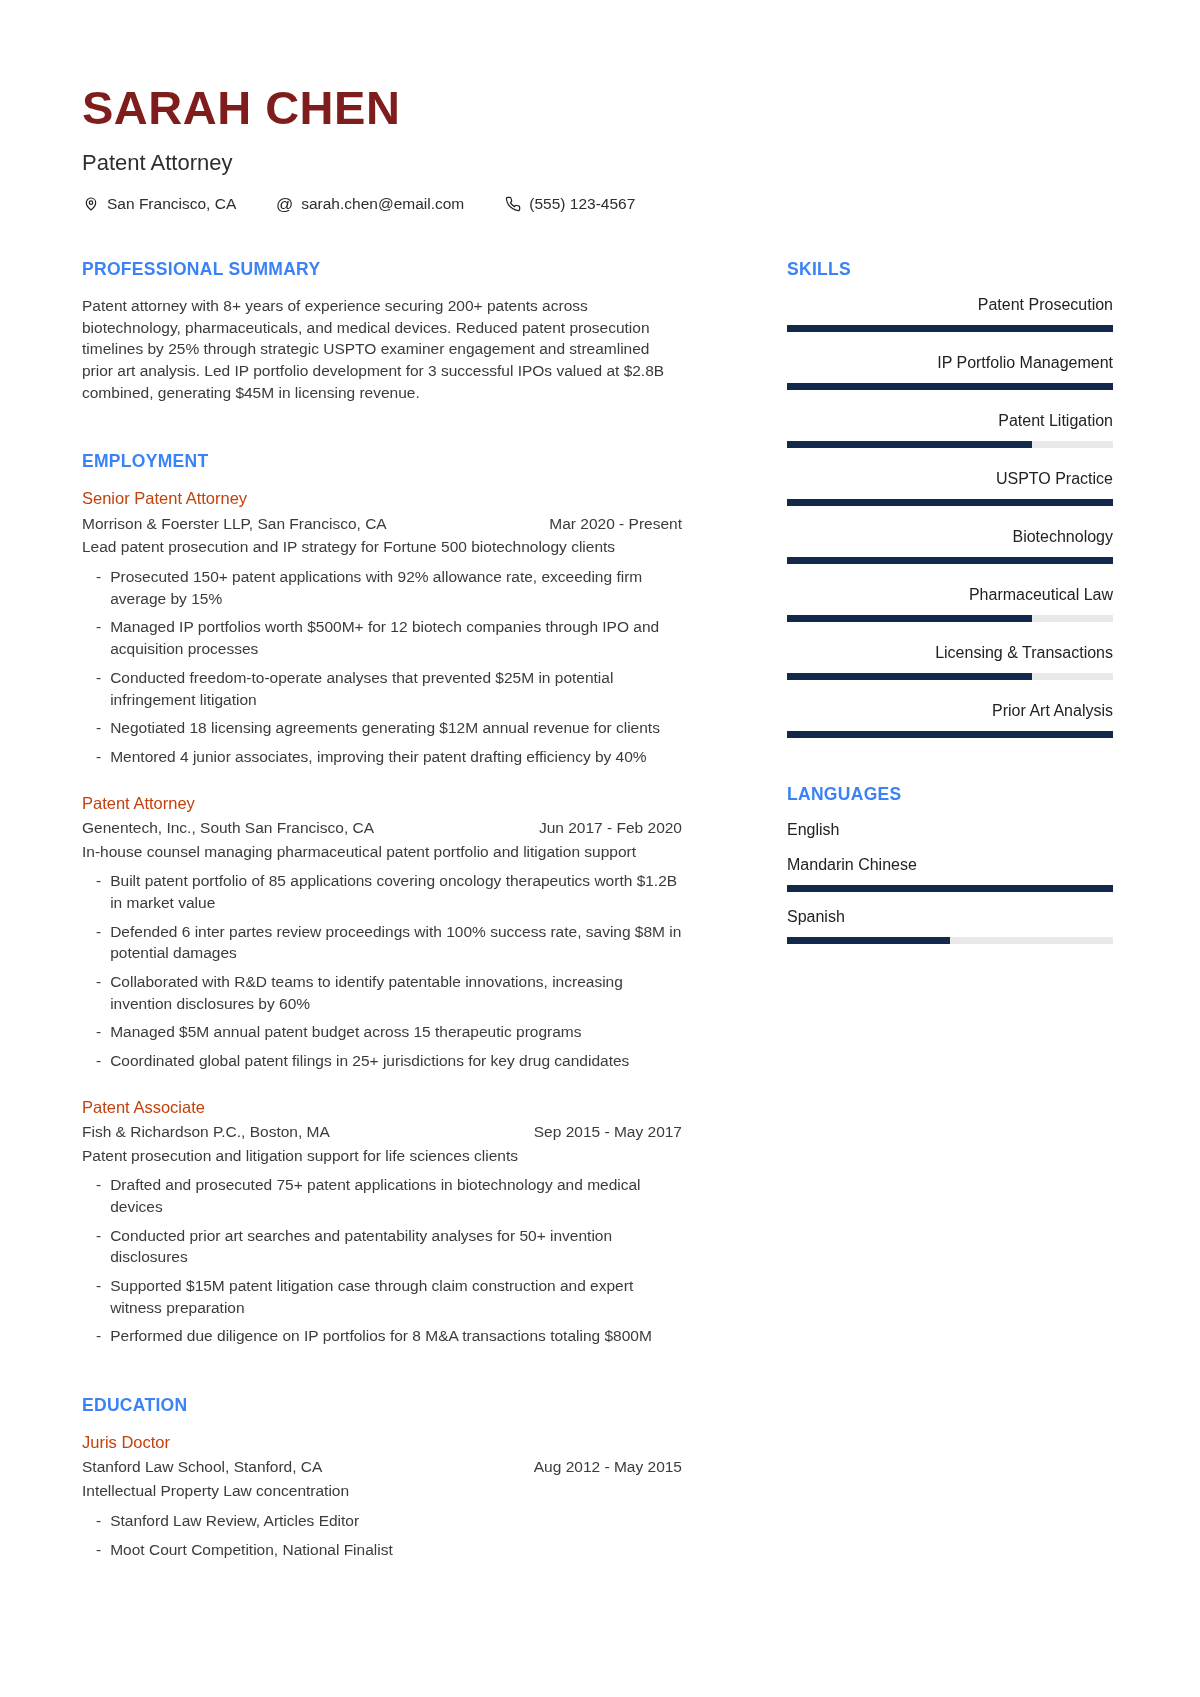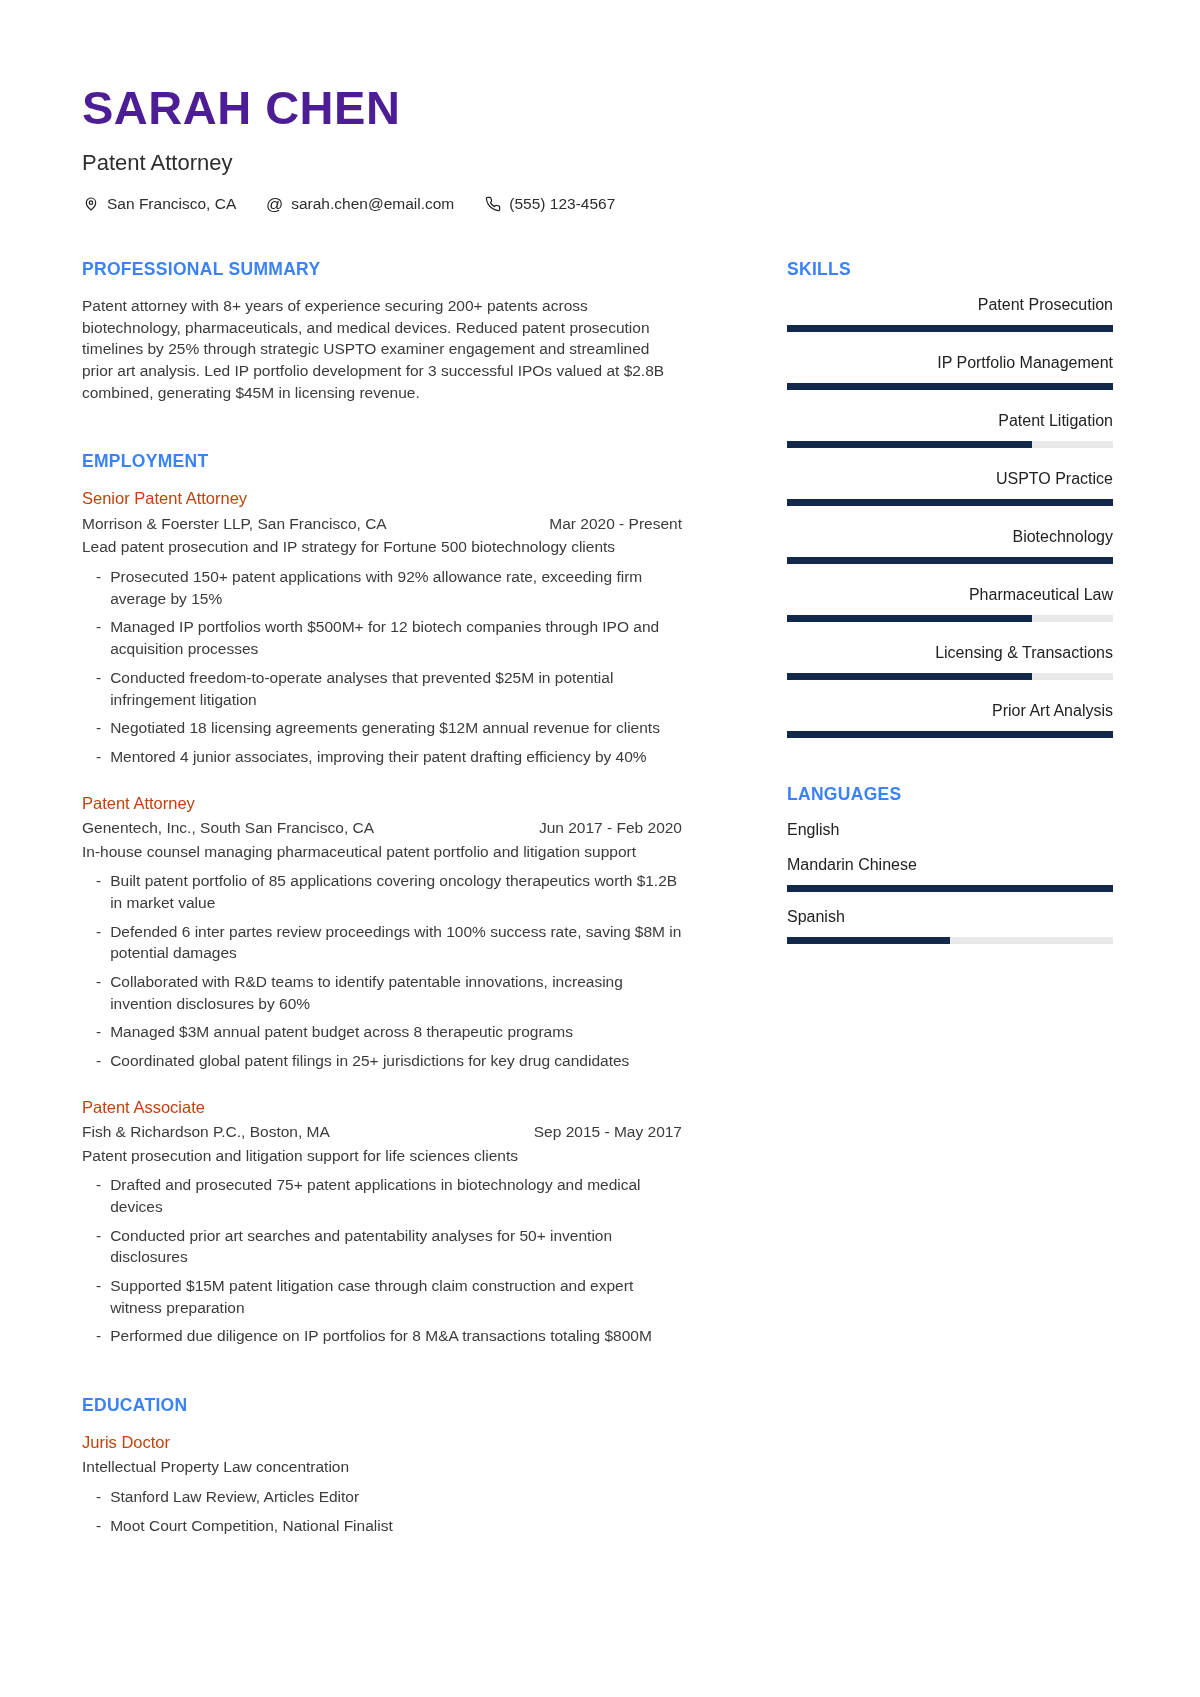--- a/index.html
+++ b/index.html
@@ -4,23 +4,23 @@
 <style>
   html,body{margin:0;padding:0;}
   body{
     width:1200px;height:1697px;background:#ffffff;overflow:hidden;
     font-family:"Liberation Sans","DejaVu Sans",sans-serif;
     color:#3b3b3b;-webkit-font-smoothing:antialiased;
   }
   .page{padding:84px 82px 40px 82px;box-sizing:border-box;}
 
   
-  .name{font-size:47px;font-weight:700;color:#4c1d95;letter-spacing:.5px;line-height:1;margin:0;}
+  .name{font-size:47px;font-weight:700;color:#7f1d1d;letter-spacing:.5px;line-height:1;margin:0;}
   .role-title{font-size:22px;color:#2e2e2e;margin-top:21px;line-height:1;}
-  .contact-row{display:flex;align-items:center;gap:30px;margin-top:21px;font-size:15.5px;color:#2d2d2d;}
+  .contact-row{display:flex;align-items:center;gap:40px;margin-top:21px;font-size:15.5px;color:#2d2d2d;}
   .contact-item{display:flex;align-items:center;gap:8px;}
   .cicon{width:17px;height:17px;display:inline-flex;align-items:center;justify-content:center;color:#1f1f1f;}
   .cicon svg{width:16px;height:16px;stroke:#1f1f1f;fill:none;stroke-width:1.8;stroke-linecap:round;stroke-linejoin:round;}
   .at-glyph{font-size:17px;font-weight:400;color:#1f1f1f;line-height:1;}
 
   
   .columns{display:flex;gap:105px;margin-top:46px;}
   .col-main{flex:0 0 600px;max-width:600px;}
   .col-side{flex:0 0 326px;max-width:326px;}
 
@@ -153,21 +153,21 @@
                     <span>Defended 6 inter partes review proceedings with 100% success rate, saving $8M in potential damages</span>
                   </div>
 
                   <div class="bullet">
                     <span class="dash">-</span>
                     <span>Collaborated with R&amp;D teams to identify patentable innovations, increasing invention disclosures by 60%</span>
                   </div>
 
                   <div class="bullet">
                     <span class="dash">-</span>
-                    <span>Managed $3M annual patent budget across 8 therapeutic programs</span>
+                    <span>Managed $5M annual patent budget across 15 therapeutic programs</span>
                   </div>
 
                   <div class="bullet">
                     <span class="dash">-</span>
                     <span>Coordinated global patent filings in 25+ jurisdictions for key drug candidates</span>
                   </div>
                 </div>
             </div>
 
             <div class="job">
@@ -200,20 +200,24 @@
                   </div>
                 </div>
             </div>
           </div>
       </div>
 
       <div class="sec">
         <h2 class="section-heading">EDUCATION</h2>
         <div class="job">
           <div class="job-title">Juris Doctor</div>
+          <div class="job-meta">
+            <span>Stanford Law School, Stanford, CA</span>
+            <span>Aug 2012 - May 2015</span>
+          </div>
           <div class="job-desc">Intellectual Property Law concentration</div>
           <div class="bullets">
 
               <div class="bullet">
                 <span class="dash">-</span>
                 <span>Stanford Law Review, Articles Editor</span>
               </div>
 
               <div class="bullet">
                 <span class="dash">-</span>

